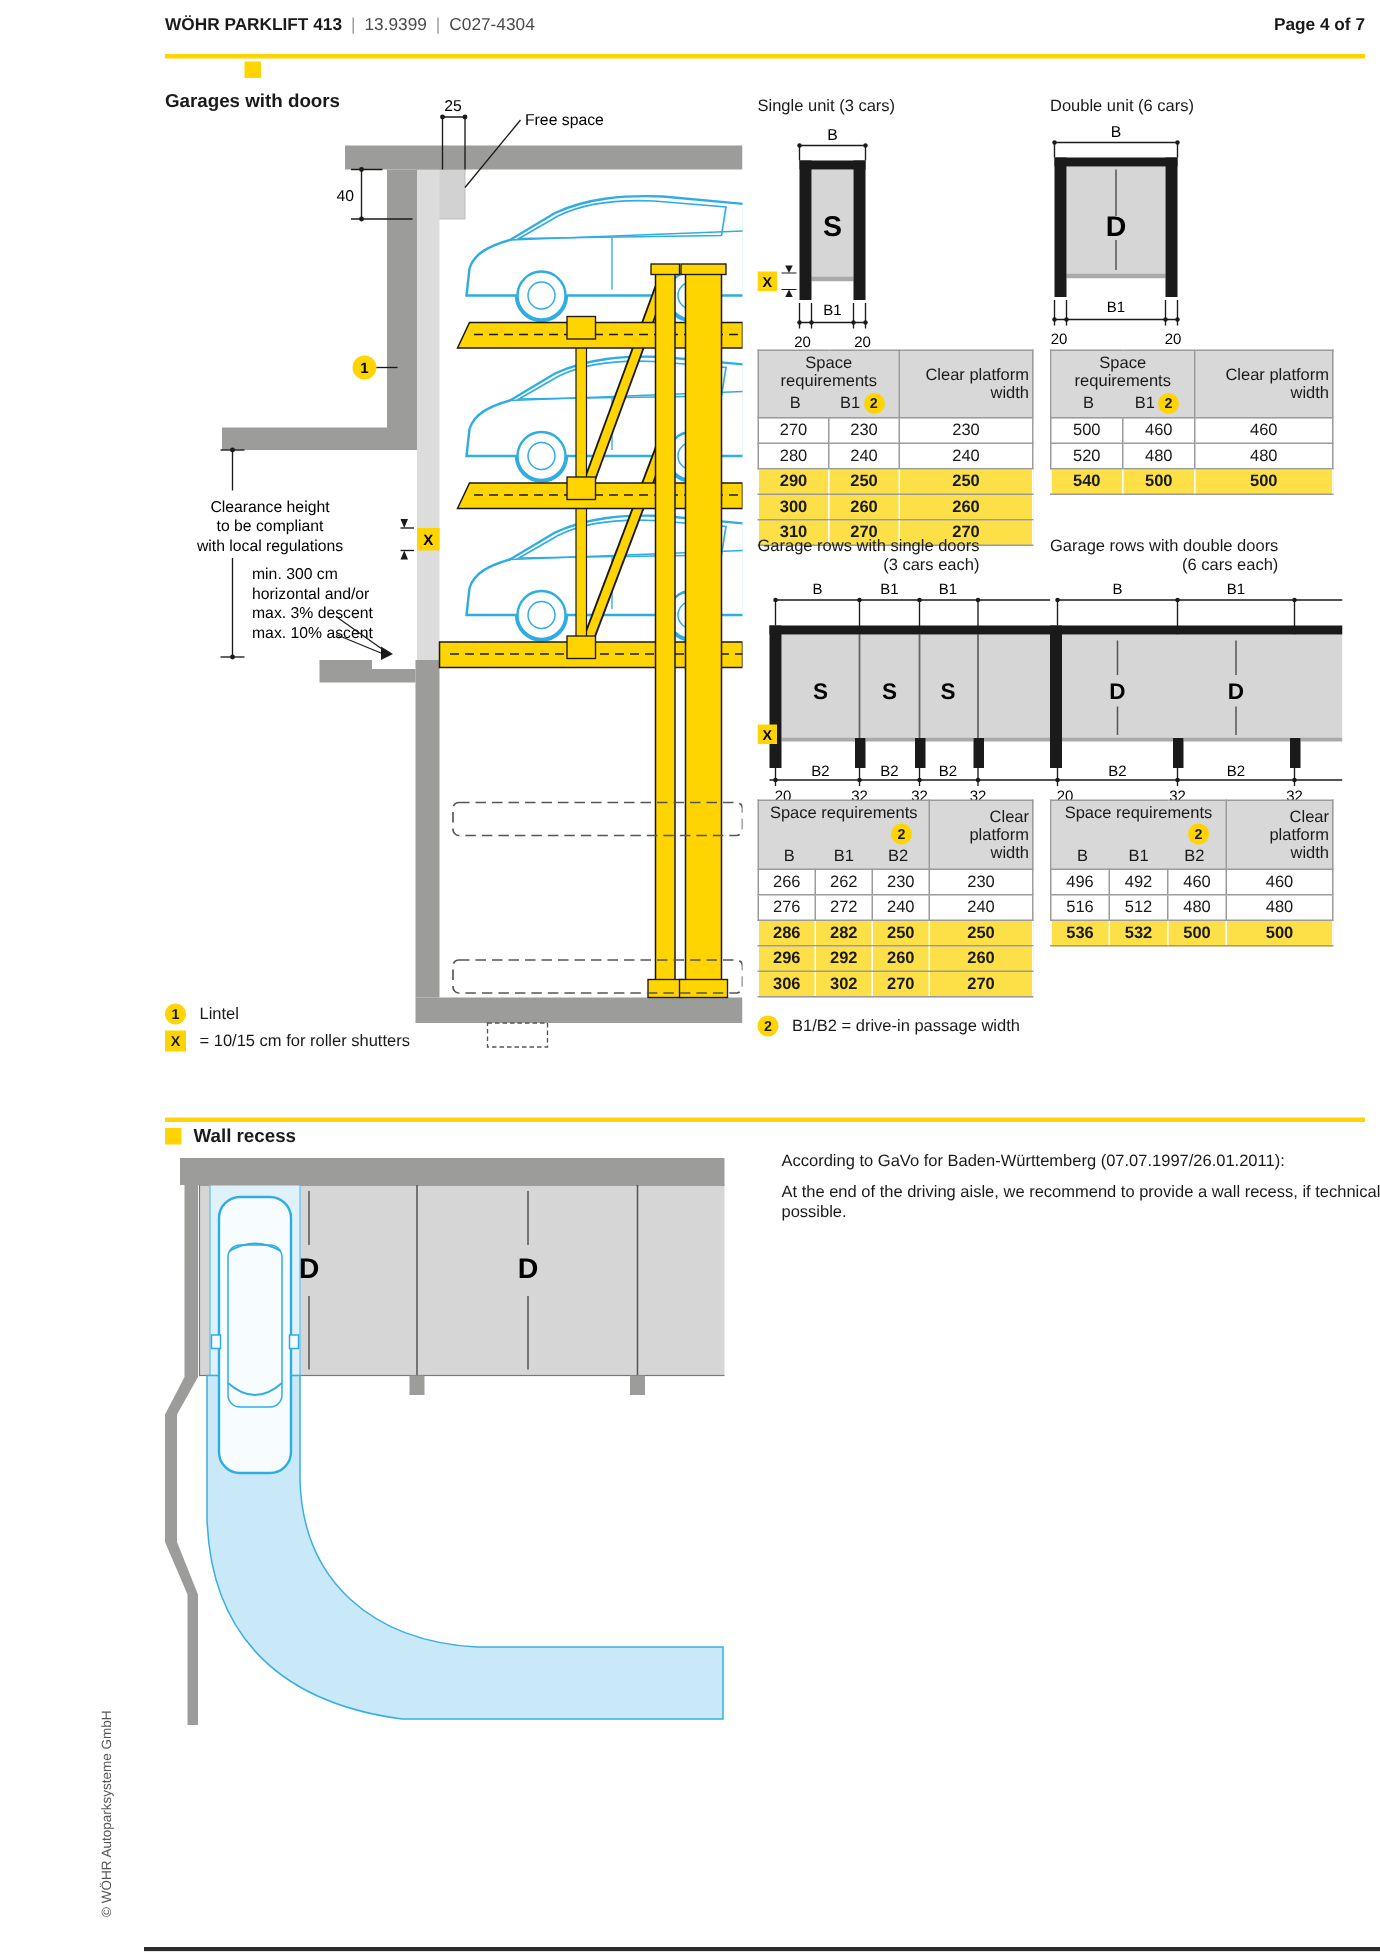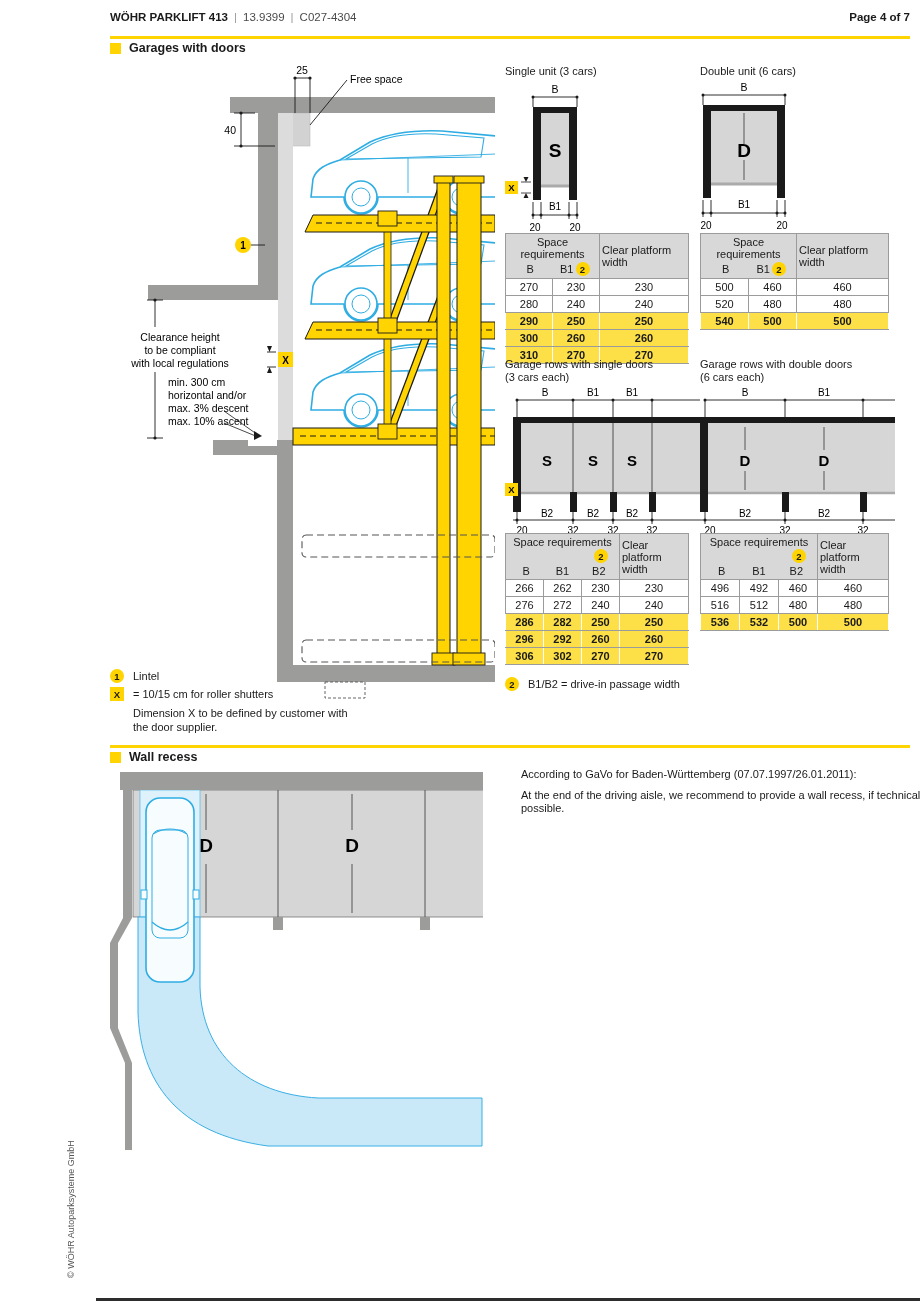--- a/index.html
+++ b/index.html
@@ -13,33 +13,33 @@
   .doc-header .muted{color:#4a4a4a;}
   .rule{height:3px;background:#FFD400;}
   .sec-title{display:flex;align-items:center;gap:8px;font-weight:bold;font-size:12.5px;}
   .sq{width:11px;height:11px;background:#FFD400;display:inline-block;}
   
   .badge{display:inline-flex;width:14px;height:14px;border-radius:50%;background:#FFD400;
          align-items:center;justify-content:center;font-weight:bold;font-size:9.5px;color:#1a1a1a;flex:0 0 auto;}
   .xsq{display:inline-flex;width:14px;height:14px;background:#FFD400;
        align-items:center;justify-content:center;font-weight:bold;font-size:9.5px;color:#1a1a1a;flex:0 0 auto;}
   
-  .dtitle{font-size:11px;line-height:13px;color:#1a1a1a;}
+  .dtitle{font-size:11px;line-height:13px;color:#1a1a1a;text-align:right;}
   
   table.spec{border-collapse:collapse;table-layout:fixed;font-size:11px;}
   table.spec,table.spec th,table.spec td{border:1px solid #9b9b9b;}
   table.spec{border:1.5px solid #7e7e7e;}
   table.spec th{background:#D8D8D8;font-weight:normal;padding:2px 2px;vertical-align:middle;}
   table.spec td{text-align:center;padding:1px 0;height:14px;background:#fff;}
   table.spec tr.hl td{background:#fde047;font-weight:bold;border-left-color:#fff;border-right-color:#fff;}
   .th-title{text-align:center;line-height:12px;}
   .subcols{display:flex;margin-top:2px;}
   .subcols span.c{flex:1;text-align:center;display:flex;align-items:center;justify-content:center;gap:2px;}
   .badge-row{display:flex;justify-content:flex-end;padding-right:9px;margin-top:1px;}
-  .th-clear{text-align:left;line-height:12px;}
+  .th-clear{text-align:right;line-height:12px;}
   
   .fnline{display:flex;align-items:center;gap:9px;font-size:11px;}
   .copyright{position:absolute;left:66px;top:1278px;transform:rotate(-90deg);transform-origin:0 0;
              font-size:9px;color:#555;white-space:nowrap;}
   .para{font-size:11px;line-height:13.5px;margin:0 0 7px 0;color:#1a1a1a;}
   .page-edge{position:absolute;left:96px;right:0;bottom:0;height:3px;background:#2d2d2d;}
   svg text{font-family:"Liberation Sans","DejaVu Sans",sans-serif;}
 </style>
 </head>
 <body>
@@ -47,21 +47,21 @@
 <div class="page">
 
   <div class="abs doc-header">
     <div class="left">
       <b>WÖHR PARKLIFT 413</b><span class="sep">|</span><span class="muted">13.9399</span><span class="sep">|</span><span class="muted">C027-4304</span>
     </div>
     <div style="font-weight:bold">Page 4 of 7</div>
   </div>
   <div class="abs rule" style="left:110px;top:36px;width:800px;"></div>
 
-  <div class="abs sec-title" style="left:110px;top:41px;">
+  <div class="abs sec-title" style="left:110px;top:41px;flex-direction:column;">
     <span class="sq"></span>
     <span>Garages with doors</span>
   </div>
 
   <svg class="abs" style="left:110px;top:65px;" width="385" height="670" viewBox="0 0 385 670">
     <defs>
       <g id="carSide">
         <path d="M3,70 L5,52 C8,42 18,37 32,33 L62,15 C84,5 108,3 134,4 L188,9 L188,70 L170,70 A17,17 0 0 1 136,70 L70,70 A17,17 0 0 1 36,70 Z" fill="none" stroke="#2FADE3" stroke-width="1.6"></path>
         <path d="M38,32 L64,17 C82,8 106,6 128,7 L176,11 L173,30 Z" fill="none" stroke="#2FADE3" stroke-width="1.1"></path>
         <path d="M32,33 L188,27 M100,31 L100,66" fill="none" stroke="#2FADE3" stroke-width="0.9"></path>
@@ -570,21 +570,20 @@
   </table>
 
   <div class="abs fnline" style="left:110px;top:669px;">
     <span class="badge">1</span>
     <span>Lintel</span>
   </div>
   <div class="abs fnline" style="left:110px;top:687px;">
     <span class="xsq">X</span>
     <span>= 10/15 cm for roller shutters</span>
   </div>
-  <div class="abs" style="left:133px;top:707px;width:230px;line-height:13.5px;">Dimension X to be defined by customer with the door supplier.</div>
   <div class="abs fnline" style="left:505px;top:677px;">
     <span class="badge">2</span>
     <span>B1/B2 = drive-in passage width</span>
   </div>
 
   <div class="abs rule" style="left:110px;top:745px;width:800px;"></div>
   <div class="abs sec-title" style="left:110px;top:750px;">
     <span class="sq"></span>
     <span>Wall recess</span>
   </div>

